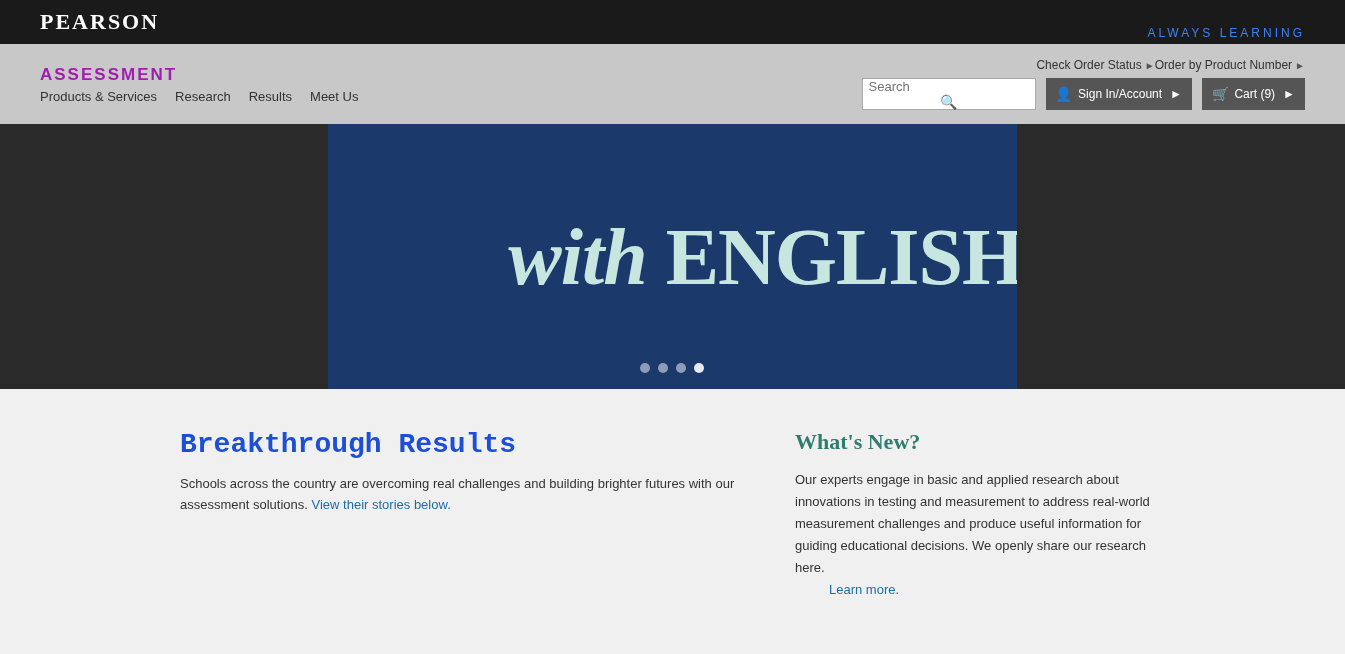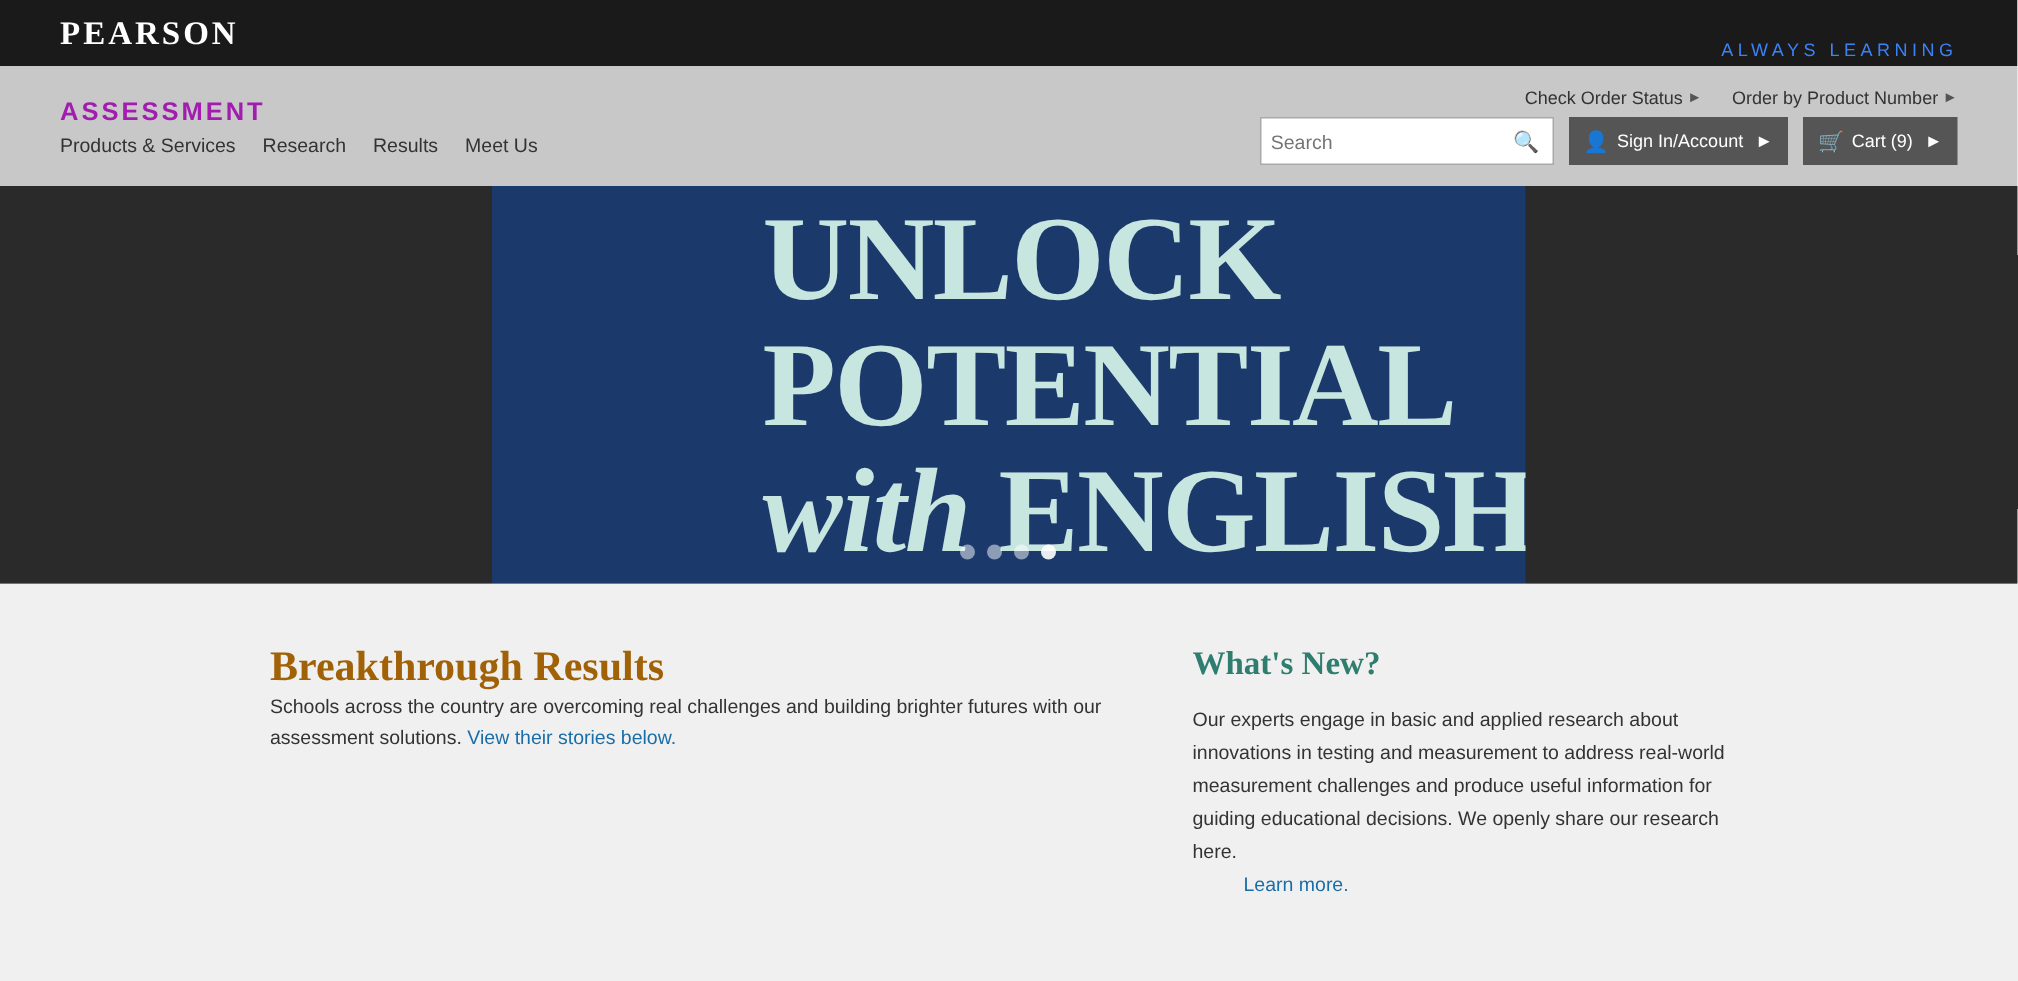--- a/index.html
+++ b/index.html
@@ -62,21 +62,21 @@
 
     .nav-right {
       display: flex;
       flex-direction: column;
       align-items: flex-end;
       gap: 6px;
       margin-left: auto;
     }
     .nav-top-row {
       display: flex;
-      gap: 20px;
+      gap: 0;
       align-items: center;
     }
     .nav-top-link {
       font-size: 12px;
       color: #333;
       text-decoration: none;
       display: flex;
       align-items: center;
       gap: 3px;
     }
@@ -89,20 +89,21 @@
       gap: 10px;
       align-items: center;
     }
     .search-box {
       display: flex;
       align-items: center;
       background: #fff;
       border: 1px solid #aaa;
       height: 32px;
       padding: 0 6px;
+      flex-direction: column;
     }
     .search-box input {
       border: none;
       outline: none;
       font-size: 13px;
       color: #999;
       width: 160px;
       background: transparent;
     }
     .search-icon-btn {
@@ -198,24 +199,25 @@
       display: flex;
       gap: 60px;
     }
     .content-left {
       flex: 1.5;
     }
     .content-right {
       flex: 1;
     }
     .section-title-green {
-      color: #a16207;
+      color: #1d4ed8;
       font-size: 28px;
       font-weight: bold;
-      font-family: Liberation Serif, serif;
+      font-family: Liberation Mono, monospace;
+      margin-bottom: 14px;
     }
     .section-body {
       color: #333;
       font-size: 13px;
       line-height: 1.6;
     }
     .section-body a {
       color: #1a6ea8;
       text-decoration: none;
     }
@@ -284,21 +286,20 @@
       </a>
     </div>
   </div>
 </div>
 
 <div class="hero-wrapper">
   <div class="hero-side" style="width:177px; min-width:177px;"></div>
   <div class="hero" style="flex:1; width:auto;">
     <div class="hero-content">
       <div class="hero-text">
-        <div>UNLOCK POTENTIAL</div>
         <div>
           <em>with</em>&nbsp;<span>ENGLISH</span>
         </div>
       </div>
 
     </div>
     <div class="hero-dots">
       <div class="hero-dot"></div>
       <div class="hero-dot"></div>
       <div class="hero-dot"></div>

